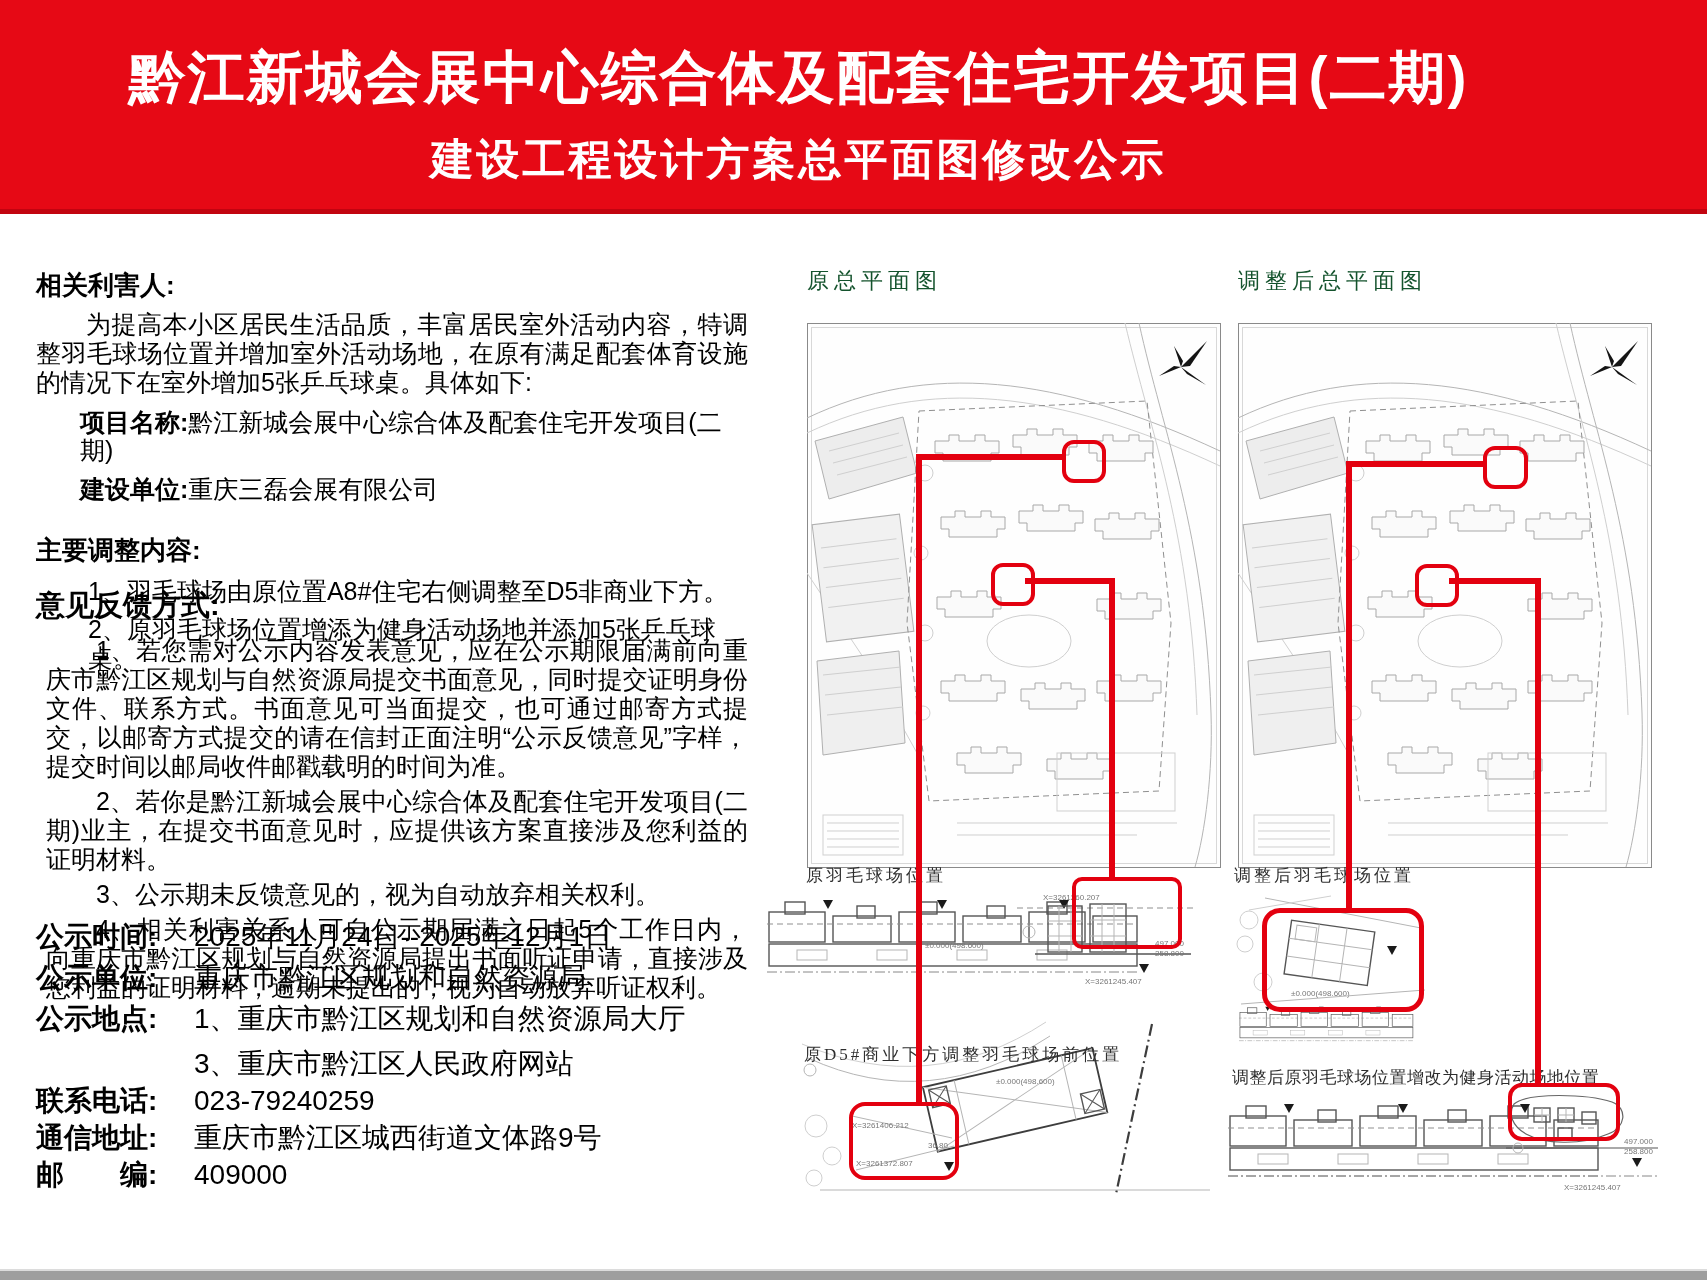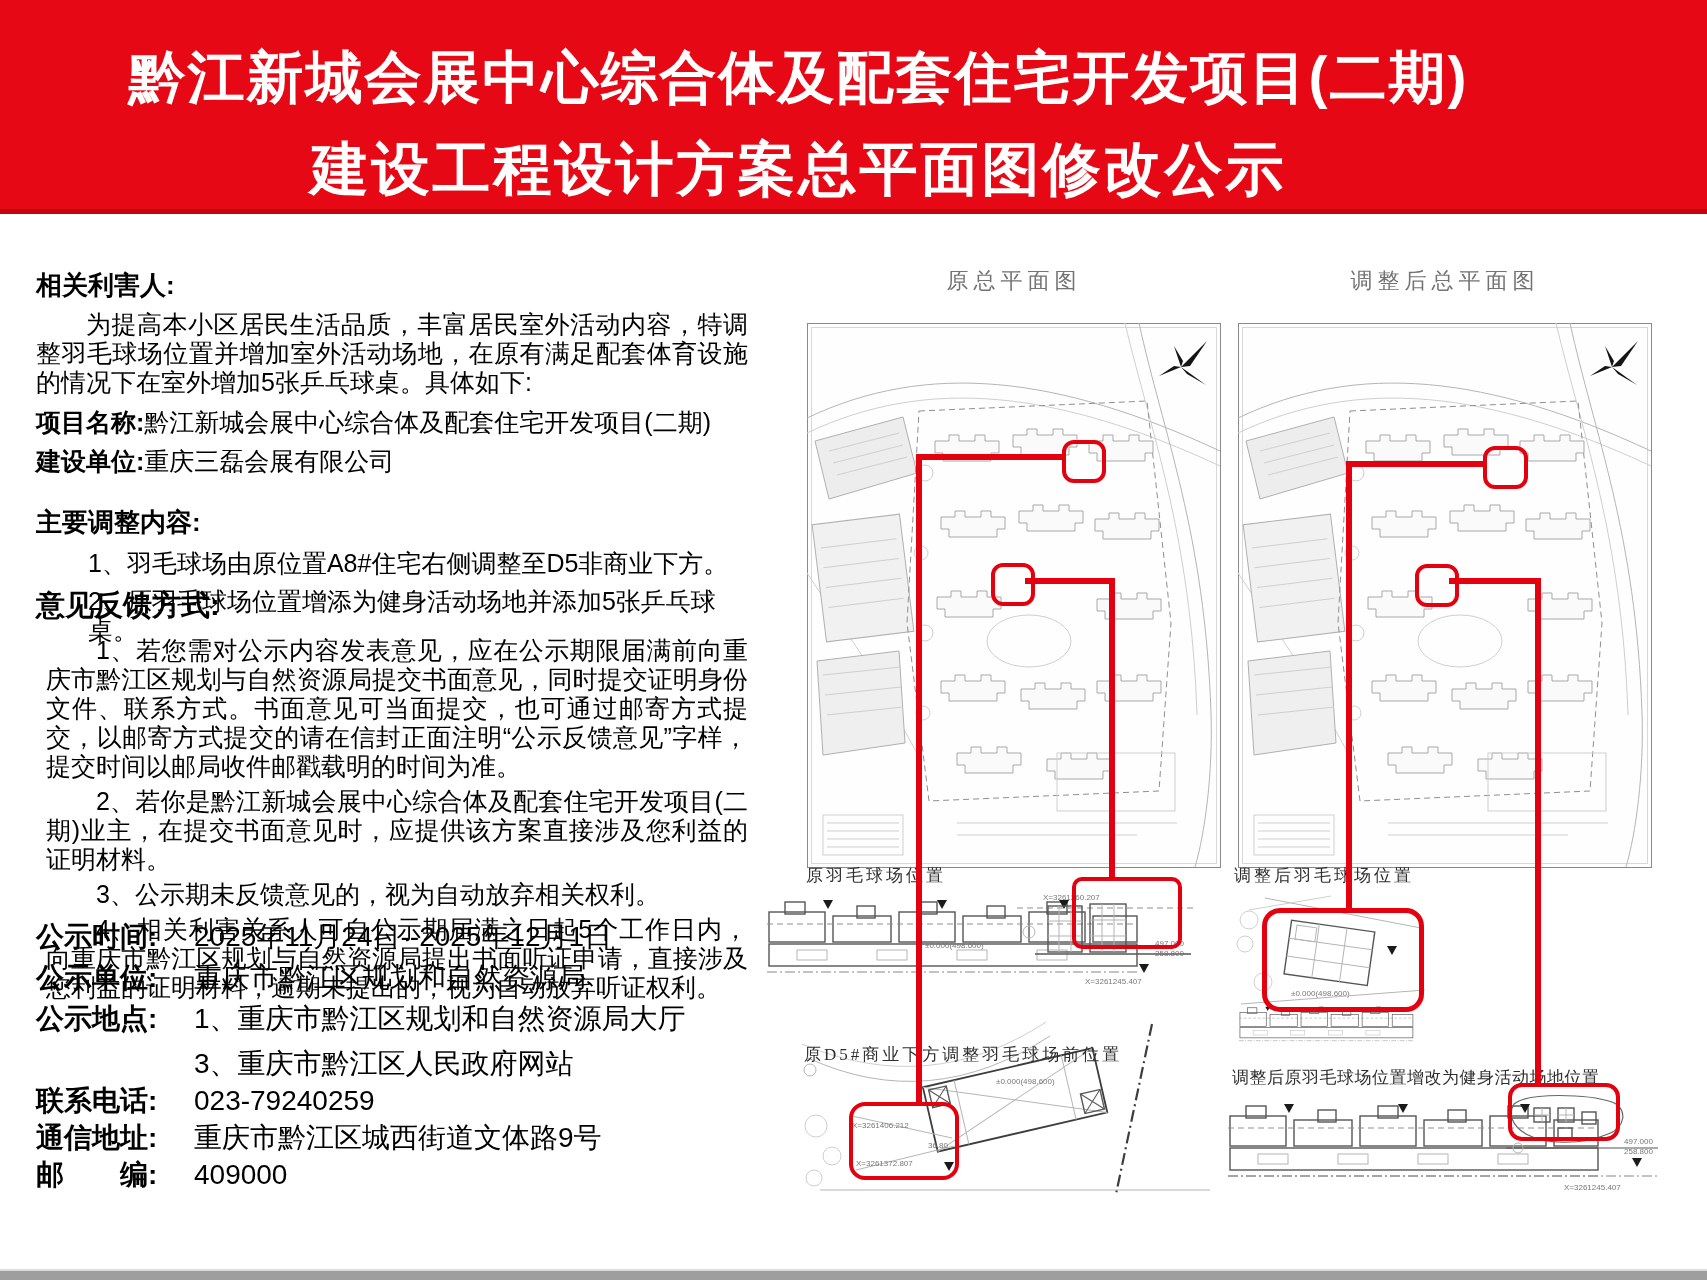--- a/index.html
+++ b/index.html
@@ -1,43 +1,43 @@
 <!DOCTYPE html>
 <html><head>
 <meta charset="utf-8">
 <style>
   html,body{margin:0;padding:0;background:#ffffff;overflow:hidden;}
   body{width:1707px;height:1280px;position:relative;font-family:"Liberation Sans", sans-serif;color:#000;}
 
   
   .banner{position:absolute;left:0;top:0;width:1707px;height:209px;background:#e60915;border-bottom:5px solid #c20410;text-align:center;color:#fff;}
   .banner-l1{margin-top:40px;font-size:57px;font-weight:bold;letter-spacing:2px;padding-right:110px;}
-  .banner-l2{margin-top:14px;font-size:58px;font-weight:bold;letter-spacing:3px;padding-right:110px;}
+  .banner-l2{margin-top:14px;font-size:43px;font-weight:bold;letter-spacing:3px;padding-right:110px;}
 
   
   .col{position:absolute;left:36px;width:712px;}
   .blk1{top:268px;}
   .blk2{top:586px;}
   .blk3{top:922px;}
   .h1{font-size:26px;font-weight:bold;margin:0 0 7px 0;}
   .h1b{font-size:29px;font-weight:bold;margin:0 0 10px 0;}
   .para{font-size:25px;line-height:29px;text-align:justify;margin:0;}
   .ind{text-indent:2em;}
-  .fieldrow{font-size:25px;line-height:28px;margin-top:11px;}
+  .fieldrow{font-size:25px;line-height:28px;margin-top:11px;margin-left:44px;}
   .fieldrow .lab{font-weight:bold;}
   .adj{margin-top:30px;}
   .adjitem{font-size:25px;line-height:29px;margin-top:9px;padding-left:52px;}
   .fb{margin-top:6px;margin-left:10px;}
   .metarow{font-size:28px;line-height:29px;margin-bottom:8px;display:flex;}
   .metarow .mlab{font-weight:bold;width:158px;flex:0 0 158px;white-space:pre;}
   .metarow .mval{flex:1;}
   .metarow.tall{margin-bottom:12px;}
 
   
-  .plan-title{position:absolute;width:414px;text-align:center;font-size:22px;letter-spacing:5px;color:#737373;font-family:"Liberation Serif", serif;}
+  .plan-title{position:absolute;width:414px;text-align:left;font-size:22px;letter-spacing:5px;color:#14532d;font-family:"Liberation Serif", serif;}
   .plan-box{position:absolute;width:414px;height:545px;background:#fefefe;}
   .plan-box svg{display:block;}
   .caption{position:absolute;font-size:17px;letter-spacing:3px;color:#2e2e2e;font-family:"Liberation Serif", serif;white-space:nowrap;}
   .caption.longcap{letter-spacing:0.5px;}
   .sketch{position:absolute;}
 
   
   .rl{position:absolute;background:#e3000f;}
   .rc{position:absolute;border:4px solid #e3000f;border-radius:12px;background:transparent;}
   .rb{position:absolute;border:4px solid #e3000f;background:transparent;}

